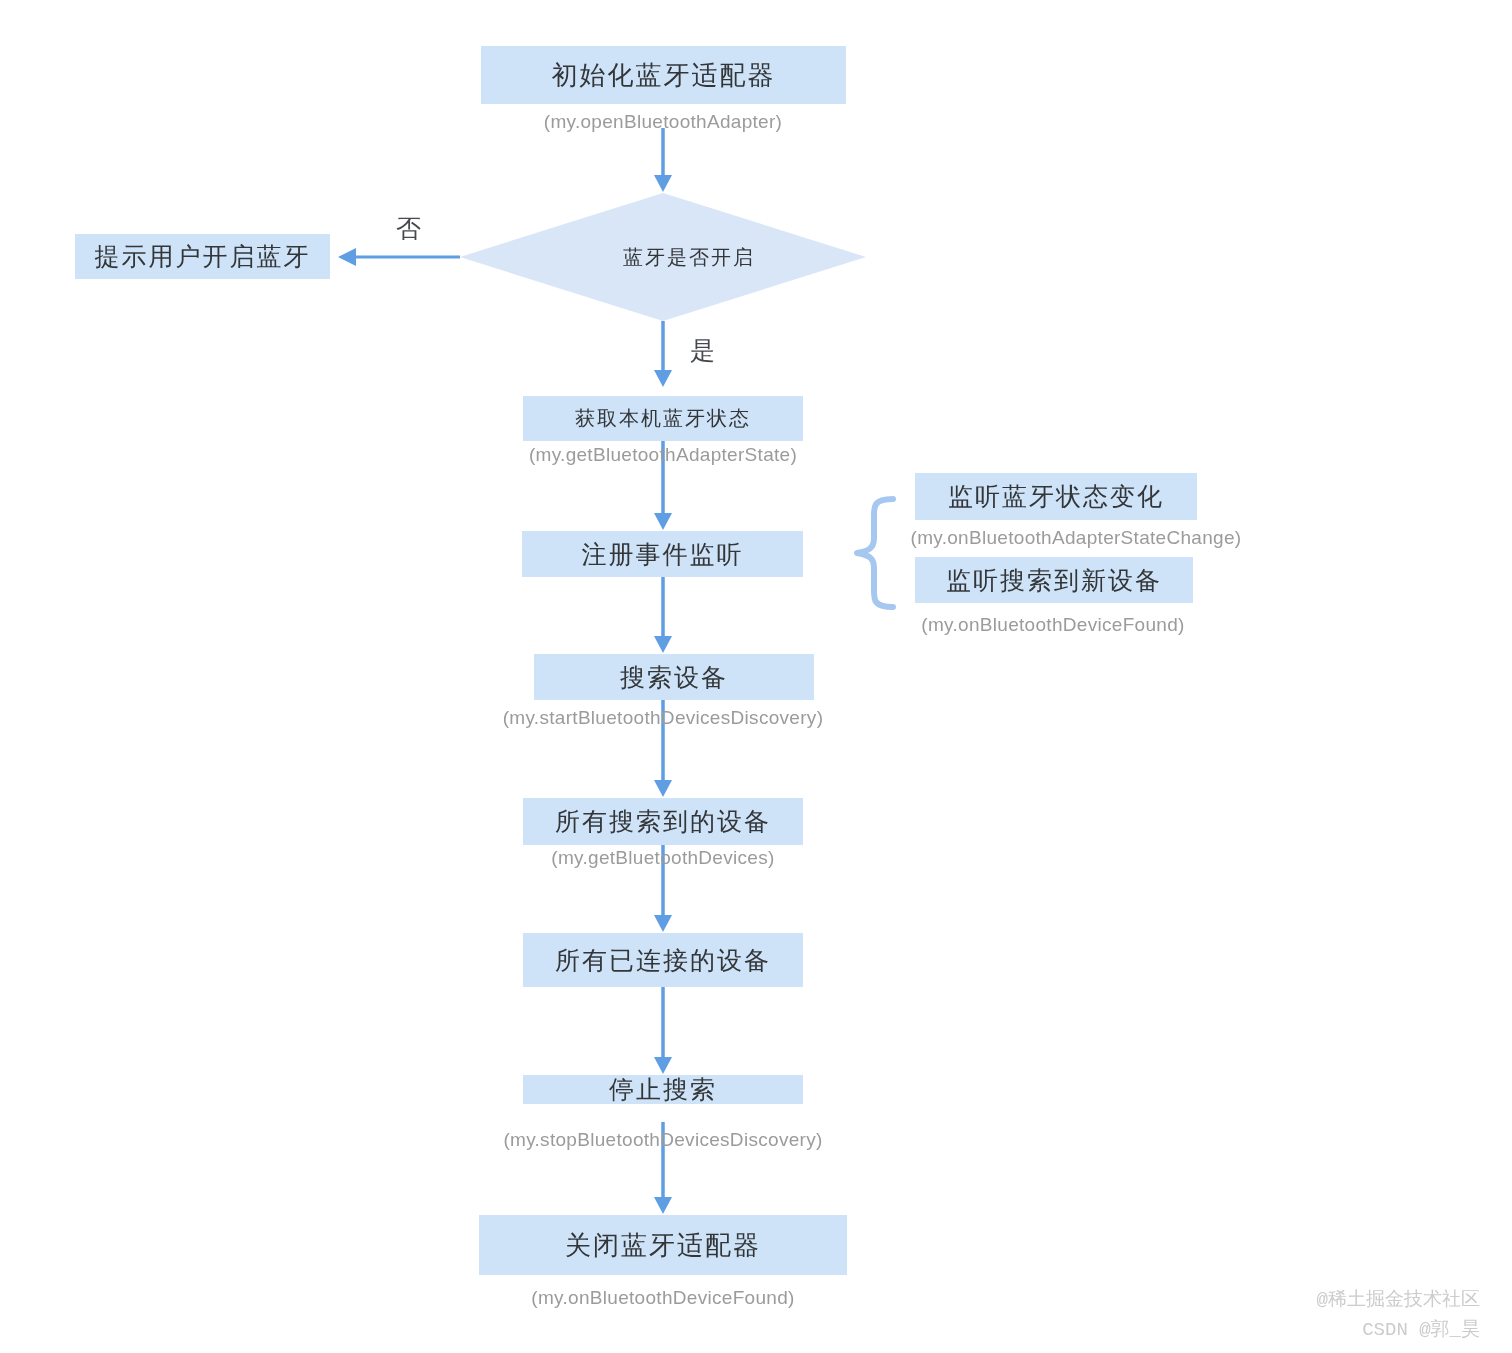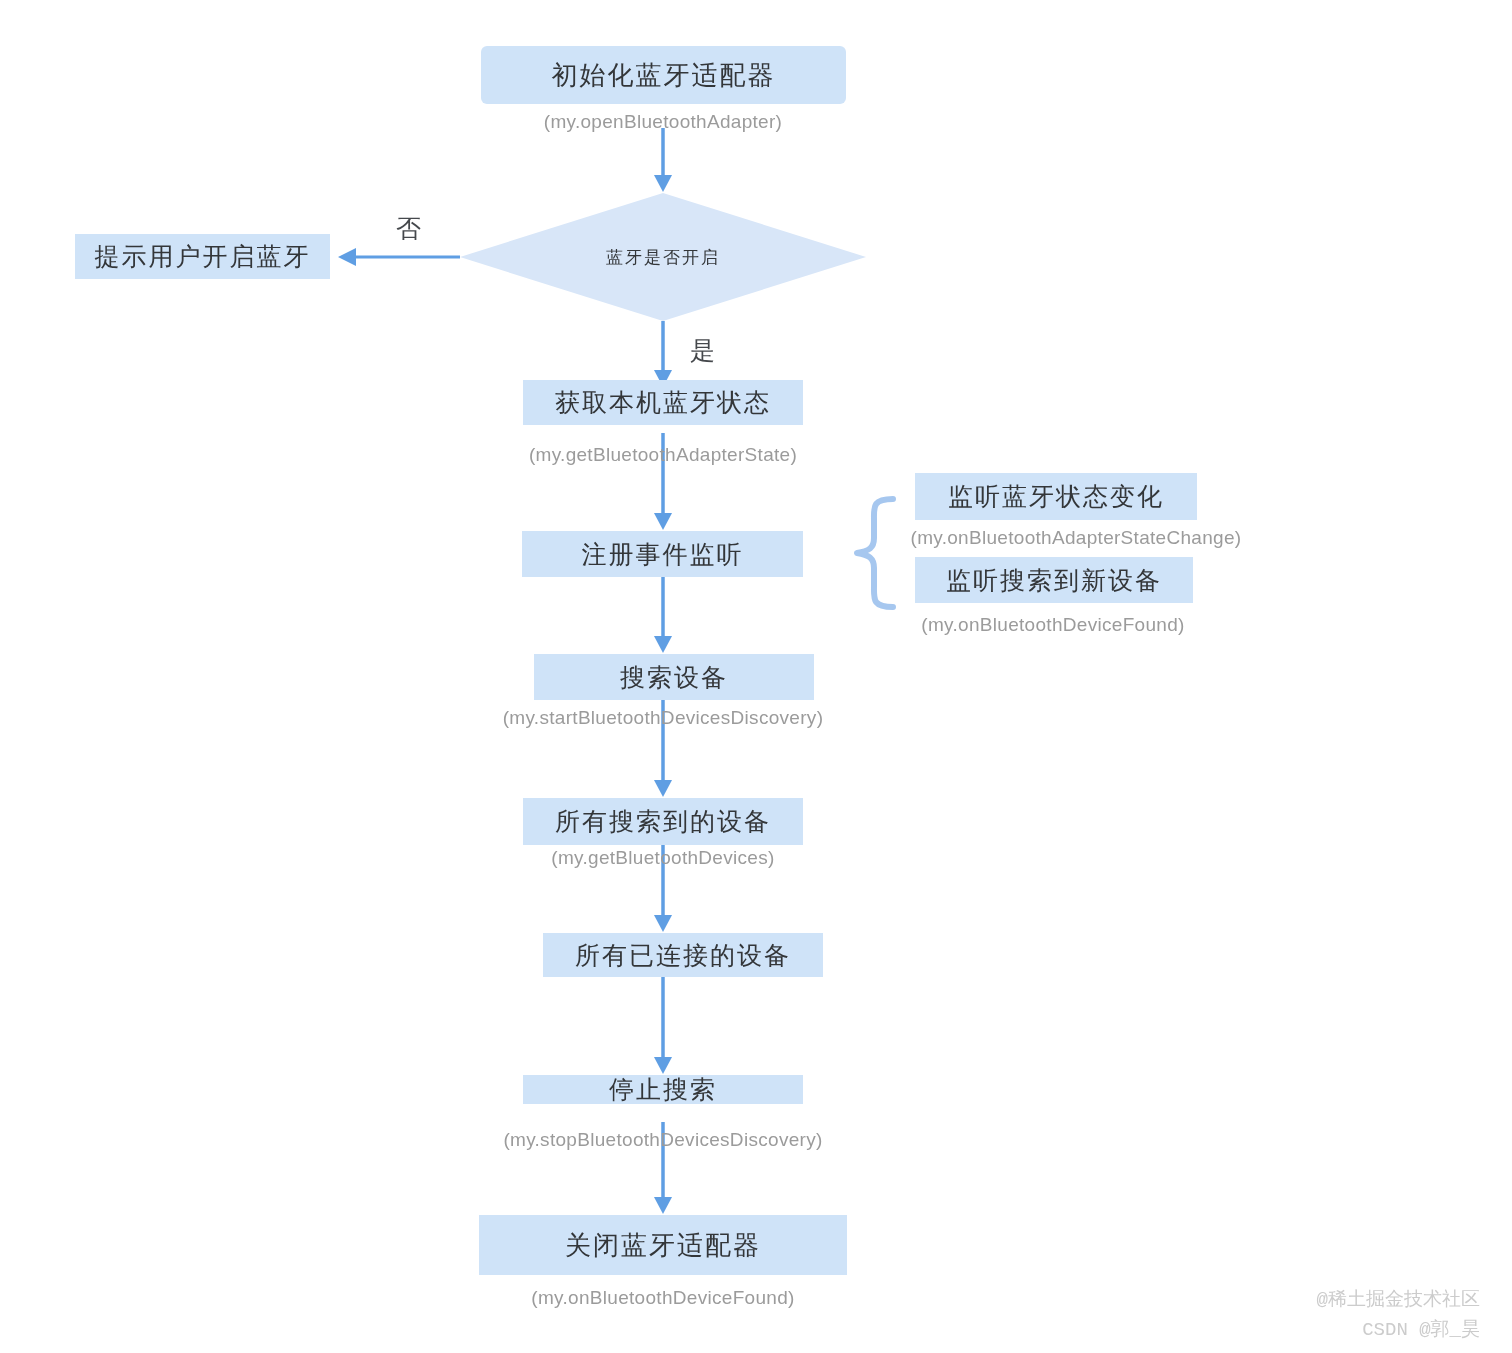--- a/index.html
+++ b/index.html
@@ -123,39 +123,39 @@
 
     <path d="M 893 499
              C 872 499, 874 507, 874 521
              L 874 538
              C 874 548, 869 551, 857 553
              C 869 555, 874 558, 874 568
              L 874 585
              C 874 599, 872 607, 893 607" fill="none" stroke="#a6c7ef" stroke-width="6" stroke-linecap="round" stroke-linejoin="round"></path>
   </svg>
 
-  <div class="node" style="left:481px; top:46px; width:365px; height:58px; font-size:26px;border-radius:6px;">初始化蓝牙适配器</div>
+  <div class="node" style="left:481px; top:46px; width:365px; height:58px; font-size:26px;">初始化蓝牙适配器</div>
 
-  <div class="diamond-label" style="left:513px; top:241px; width:300px; height:32px; font-size:17px;">蓝牙是否开启</div>
+  <div class="diamond-label" style="left:539px; top:241px; width:300px; height:32px; font-size:20px;">蓝牙是否开启</div>
 
   <div class="node" style="left:75px; top:234px; width:255px; height:45px; font-size:25px;">提示用户开启蓝牙</div>
 
-  <div class="node" style="left:523px; top:380px; width:280px; height:45px; font-size:25px;">获取本机蓝牙状态</div>
+  <div class="node" style="left:523px; top:396px; width:280px; height:45px; font-size:20px;">获取本机蓝牙状态</div>
 
   <div class="node" style="left:522px; top:531px; width:281px; height:46px; font-size:25px;">注册事件监听</div>
 
   <div class="node" style="left:915px; top:557px; width:278px; height:46px; font-size:25px;">监听搜索到新设备</div>
 
   <div class="node" style="left:915px; top:473px; width:282px; height:47px; font-size:25px;">监听蓝牙状态变化</div>
 
   <div class="node" style="left:534px; top:654px; width:280px; height:46px; font-size:25px;">搜索设备</div>
 
   <div class="node" style="left:523px; top:798px; width:280px; height:47px; font-size:25px;">所有搜索到的设备</div>
 
-  <div class="node" style="left:523px; top:933px; width:280px; height:44px; font-size:25px;margin-left:20px;">所有已连接的设备</div>
+  <div class="node" style="left:523px; top:933px; width:280px; height:54px; font-size:25px;">所有已连接的设备</div>
 
   <div class="node" style="left:523px; top:1075px; width:280px; height:29px; font-size:25px;">停止搜索</div>
 
   <div class="node" style="left:479px; top:1215px; width:368px; height:60px; font-size:26px;">关闭蓝牙适配器</div>
 
   <div class="caption" style="left:463px; top:111px; width:400px;">(my.openBluetoothAdapter)</div>
 
   <div class="caption" style="left:463px; top:444px; width:400px;">(my.getBluetoothAdapterState)</div>
 
   <div class="caption" style="left:876px; top:527px; width:400px;">(my.onBluetoothAdapterStateChange)</div>

